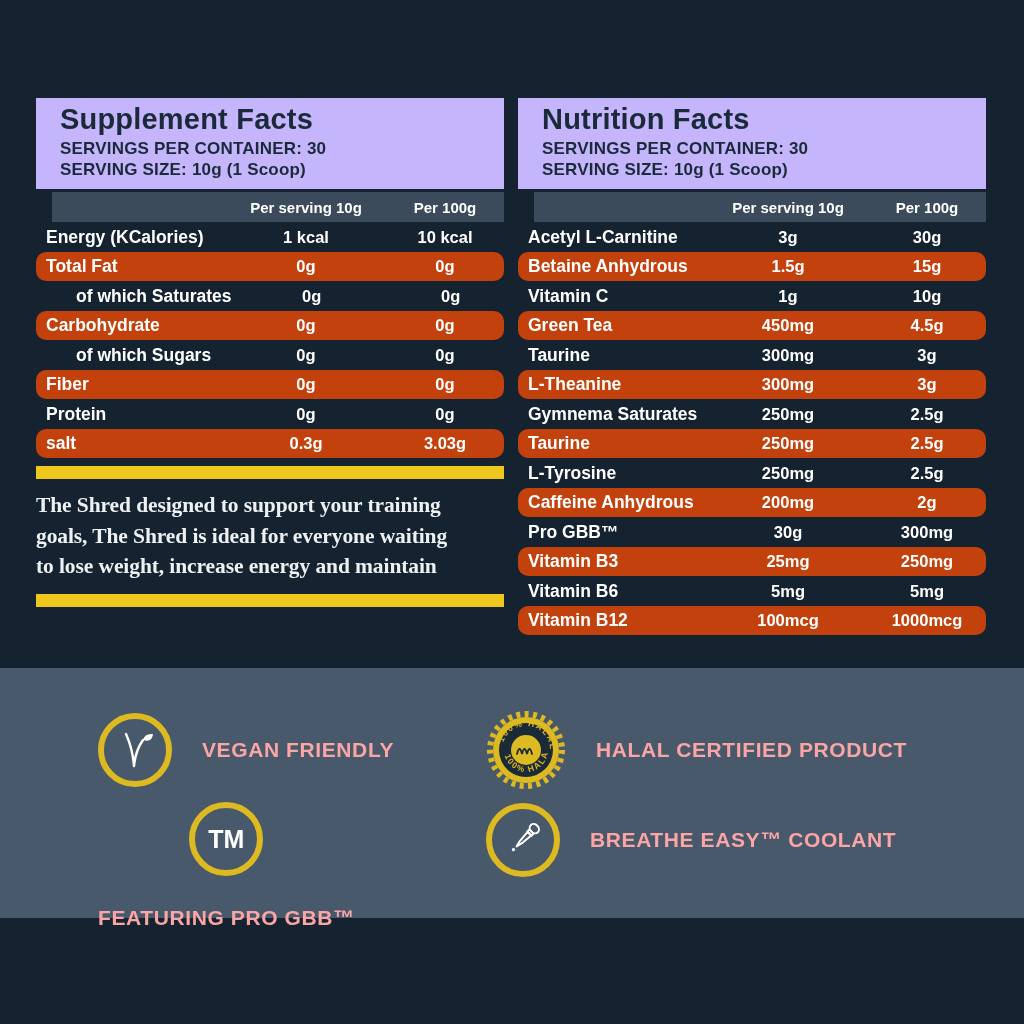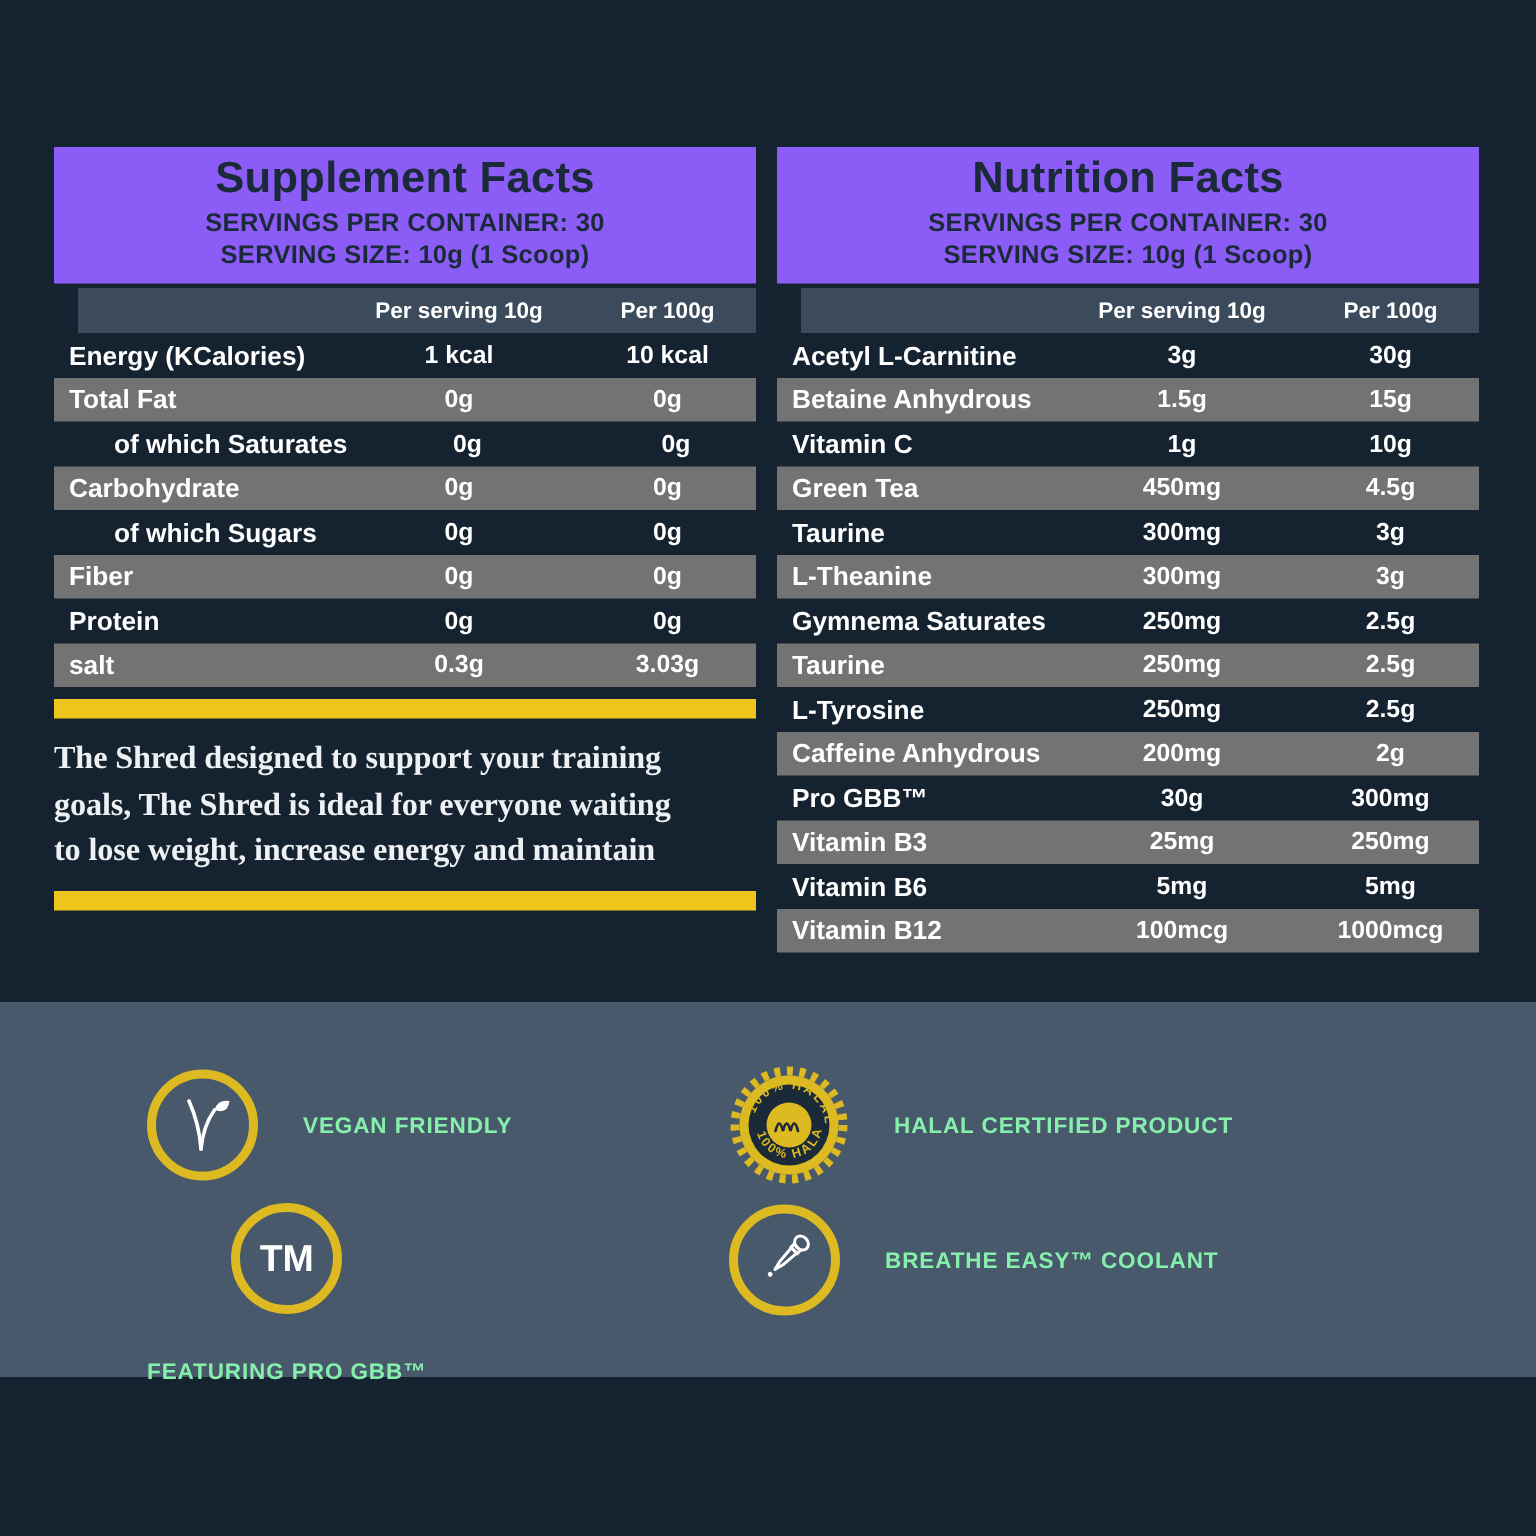--- a/index.html
+++ b/index.html
@@ -10,44 +10,43 @@
     -webkit-font-smoothing:antialiased;
   }
   .canvas{position:absolute;inset:0;}
 
   
   .panel{position:absolute;top:98px;width:468px;}
   .panel.left{left:36px;}
   .panel.right{left:518px;}
 
   .panel-header{
-    background:#8b5cf6;
-    padding:6px 14px 9px 14px;
+    background:#c4b5fd;
+    padding:6px 14px 9px 24px;
     color:#1b2a38;
-    text-align:center;
   }
   .panel-title{font-size:29px;font-weight:bold;letter-spacing:.2px;line-height:1.1;margin-bottom:2px;}
   .panel-sub{font-size:17px;font-weight:bold;letter-spacing:.2px;line-height:1.25;}
 
   .colhead{
     margin-top:3px;
     background:#3b4b5c;
     height:30px;display:flex;align-items:center;
     color:#fff;font-size:15px;font-weight:bold;margin-left:16px;
   }
   .colhead .name{flex:1;}
   .col-a{width:160px;text-align:center;flex:none;}
   .col-b{width:118px;text-align:center;flex:none;}
 
   .rows{display:block;}
   .row{
     height:29.5px;display:flex;align-items:center;
     color:#fff;font-size:17.5px;font-weight:bold;
   }
-  .row.light{background:#737373;}
+  .row.light{background:#c2410c;border-radius:10px;}
   .row .name{flex:1;padding-left:10px;white-space:nowrap;}
   .row.indent .name{padding-left:40px;}
   .row .col-a,.row .col-b{font-size:16.5px;}
 
   .bar{height:13px;background:#eec71e;}
   .bar.top-gap{margin-top:8px;}
   .bar.bottom-gap{margin-top:12px;}
 
   .desc{
     margin:11px 15px 0 0;
@@ -70,21 +69,21 @@
   .badge.r2c2{left:486px;top:134px;}
 
   .badge-circle{
     width:74px;height:74px;border-radius:50%;
     border:6px solid #ddb922;box-sizing:border-box;
     display:flex;align-items:center;justify-content:center;
     flex:none;
   }
   .badge-circle.seal{border:none;width:80px;height:80px;}
   .badge-label{
-    color:#86efac;font-size:15px;font-weight:bold;letter-spacing:.6px;
+    color:#fca5a5;font-size:21px;font-weight:bold;letter-spacing:.6px;
     white-space:nowrap;
   }
   .tm-glyph{color:#fff;font-size:25px;font-weight:bold;letter-spacing:0;}
 </style>
 </head>
 <body>
 
 <div class="canvas">
 
   <section class="panel left">

